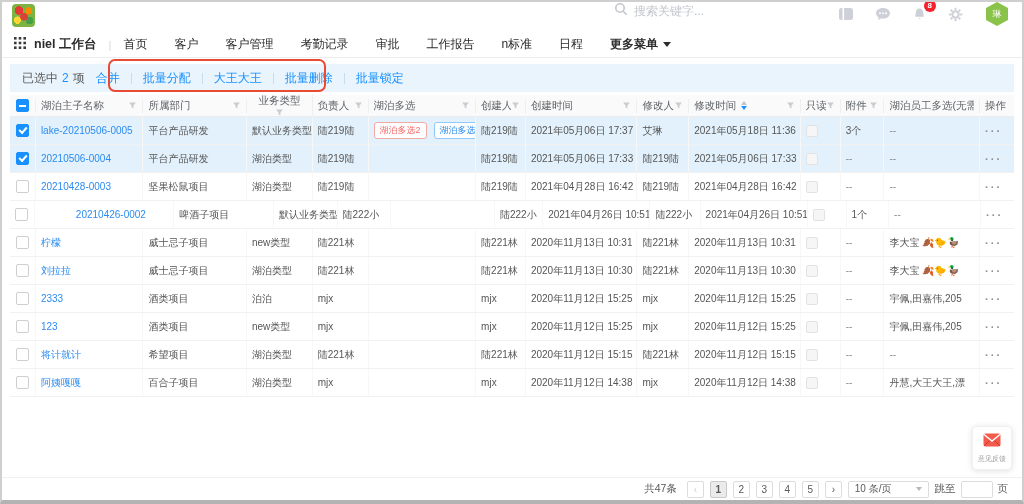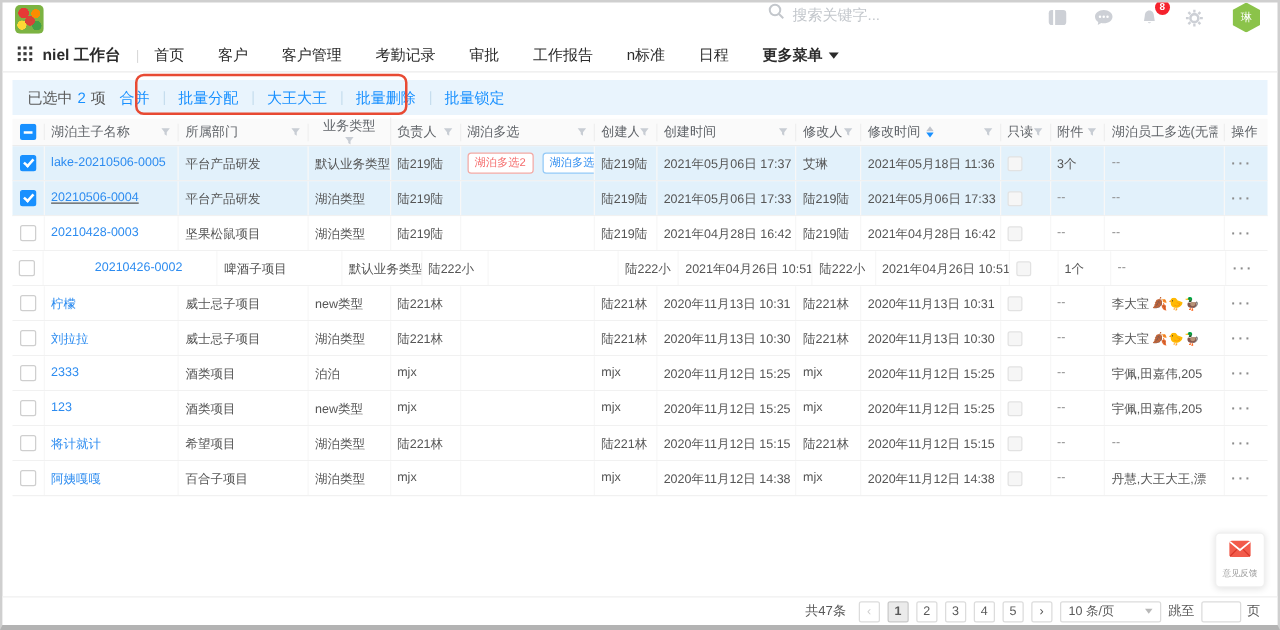--- a/index.html
+++ b/index.html
@@ -368,21 +368,21 @@
           <div class="td td-attach" style="width: 44px;">3个</div>
           <div class="td td-employees dim" style="width: 96px;">--</div>
           <div class="td td-ops" style="width: 34px;">
             <span class="ops-dots">···</span>
           </div>
         </div>
         <div class="tr selected">
           <div class="td td-cb" style="width: 26px;">
             <span class="cb checked"></span>
           </div>
-          <div class="td td-name" style="width: 108px; text-decoration: underline;">
+          <div class="td td-name" style="width: 108px;">
             <a class="link">20210506-0004</a>
           </div>
           <div class="td td-dept" style="width: 104px;">平台产品研发</div>
           <div class="td td-type" style="width: 66px;">湖泊类型</div>
           <div class="td td-owner" style="width: 56px;">陆219陆</div>
           <div class="td td-multi" style="width: 108px;"></div>
           <div class="td td-creator" style="width: 50px;">陆219陆</div>
           <div class="td td-created" style="width: 112px;">2021年05月06日 17:33</div>
           <div class="td td-modifier" style="width: 52px;">陆219陆</div>
           <div class="td td-modified" style="width: 112px;">2021年05月06日 17:33</div>

